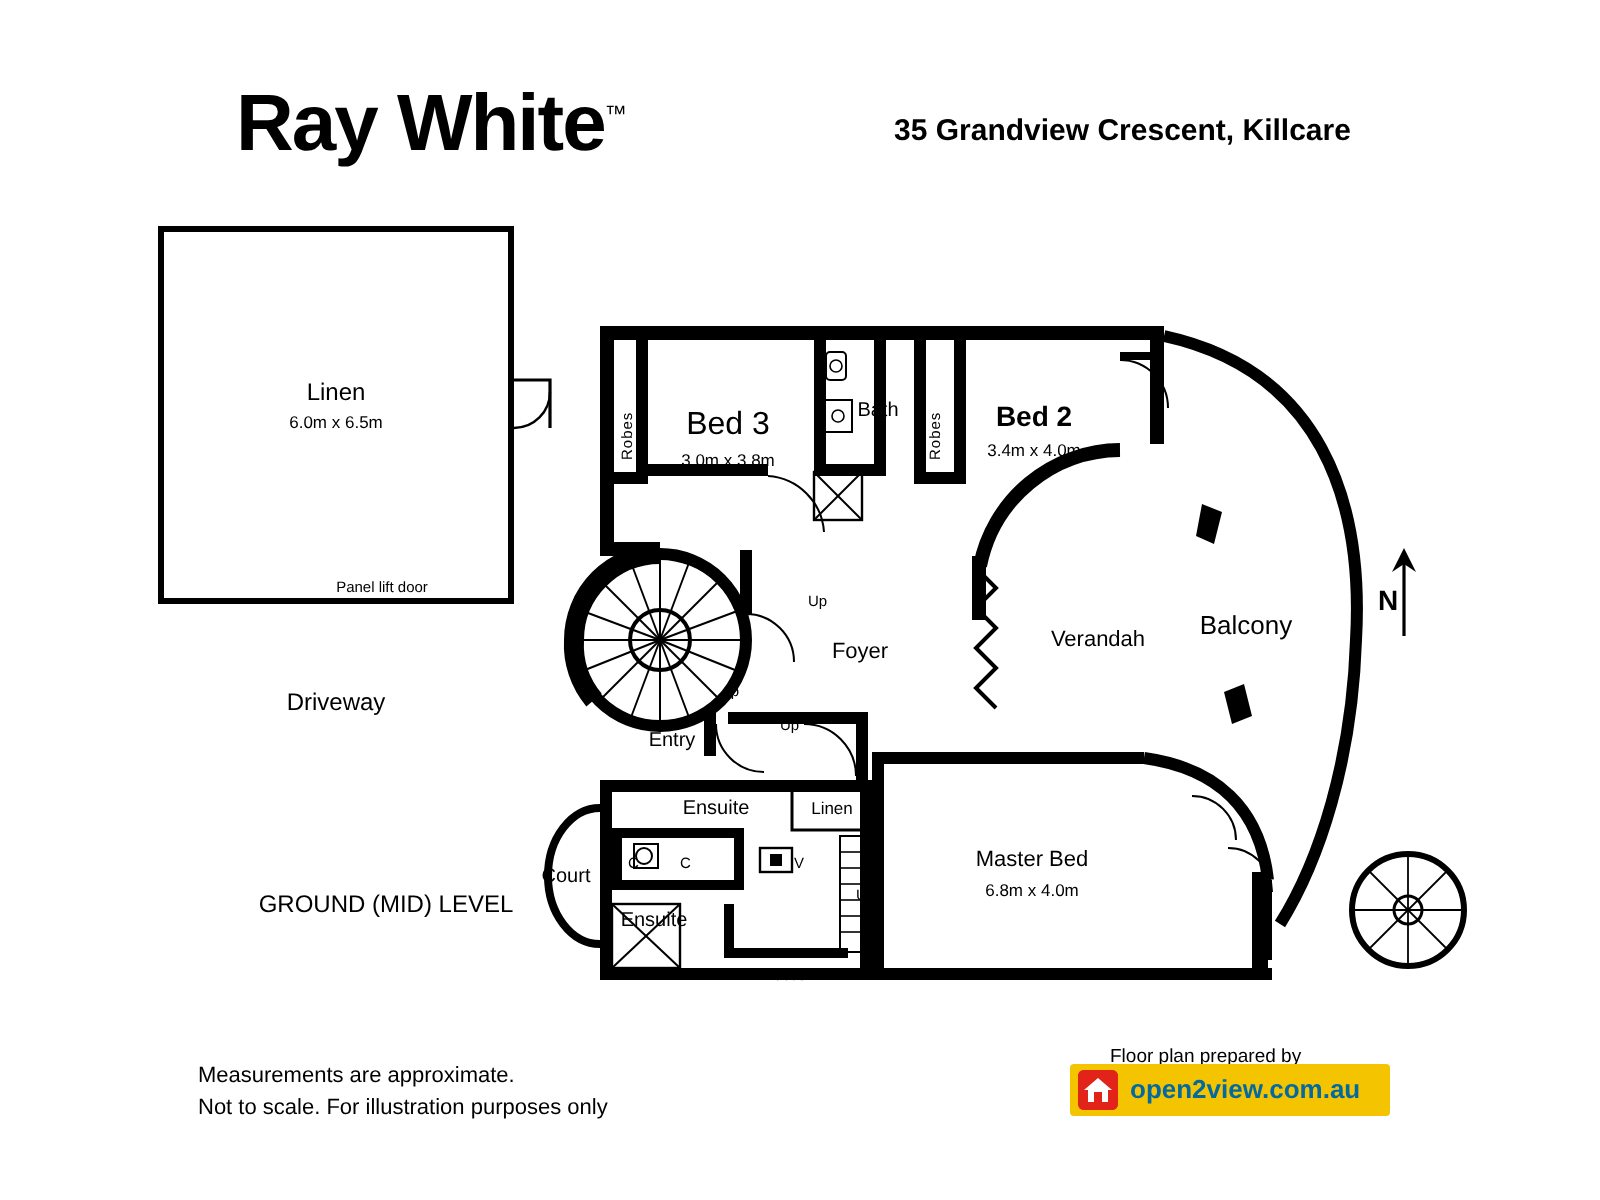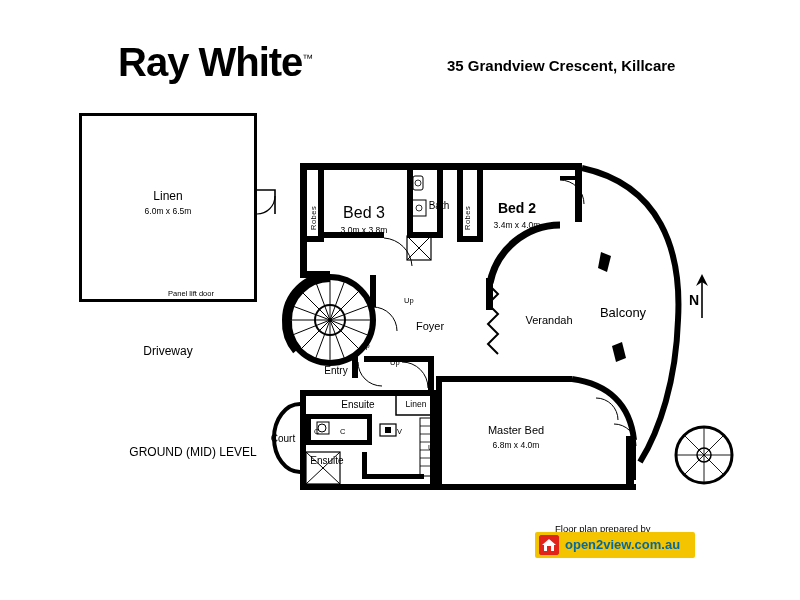--- a/index.html
+++ b/index.html
@@ -92,20 +92,24 @@
   <div class="abs tiny" style="left:428px;top:443px;">Up</div>
   <div class="abs tiny" style="left:689px;top:455px;">Dn</div>
   <div class="abs tiny" style="left:695px;top:471px;">Up</div>
 
   <div class="abs tiny" style="left:314px;top:427px;">C</div>
   <div class="abs tiny" style="left:340px;top:427px;">C</div>
   <div class="abs tiny" style="left:397px;top:427px;">V</div>
 
   <div class="abs" id="north-n">N</div>
 
+  <div class="abs" id="measure">
+    <div>Measurements are approximate.</div>
+    <div>Not to scale.  For illustration purposes only</div>
+  </div>
   <div class="abs" id="fpprep">Floor plan prepared by</div>
   <div class="abs" id="o2vbox"></div>
   <div class="abs" id="o2vlogo">
     <svg width="20" height="20" viewBox="0 0 20 20" aria-hidden="true">
       <rect x="0" y="0" width="20" height="20" rx="3" fill="#e2231a"></rect>
       <path d="M10 4 L17 10 L15 10 L15 16 L5 16 L5 10 L3 10 Z" fill="#ffffff"></path>
       <rect x="8" y="11" width="4" height="5" fill="#e2231a"></rect>
     </svg>
   </div>
   <div class="abs" id="o2vtext">open2view.com.au</div>

